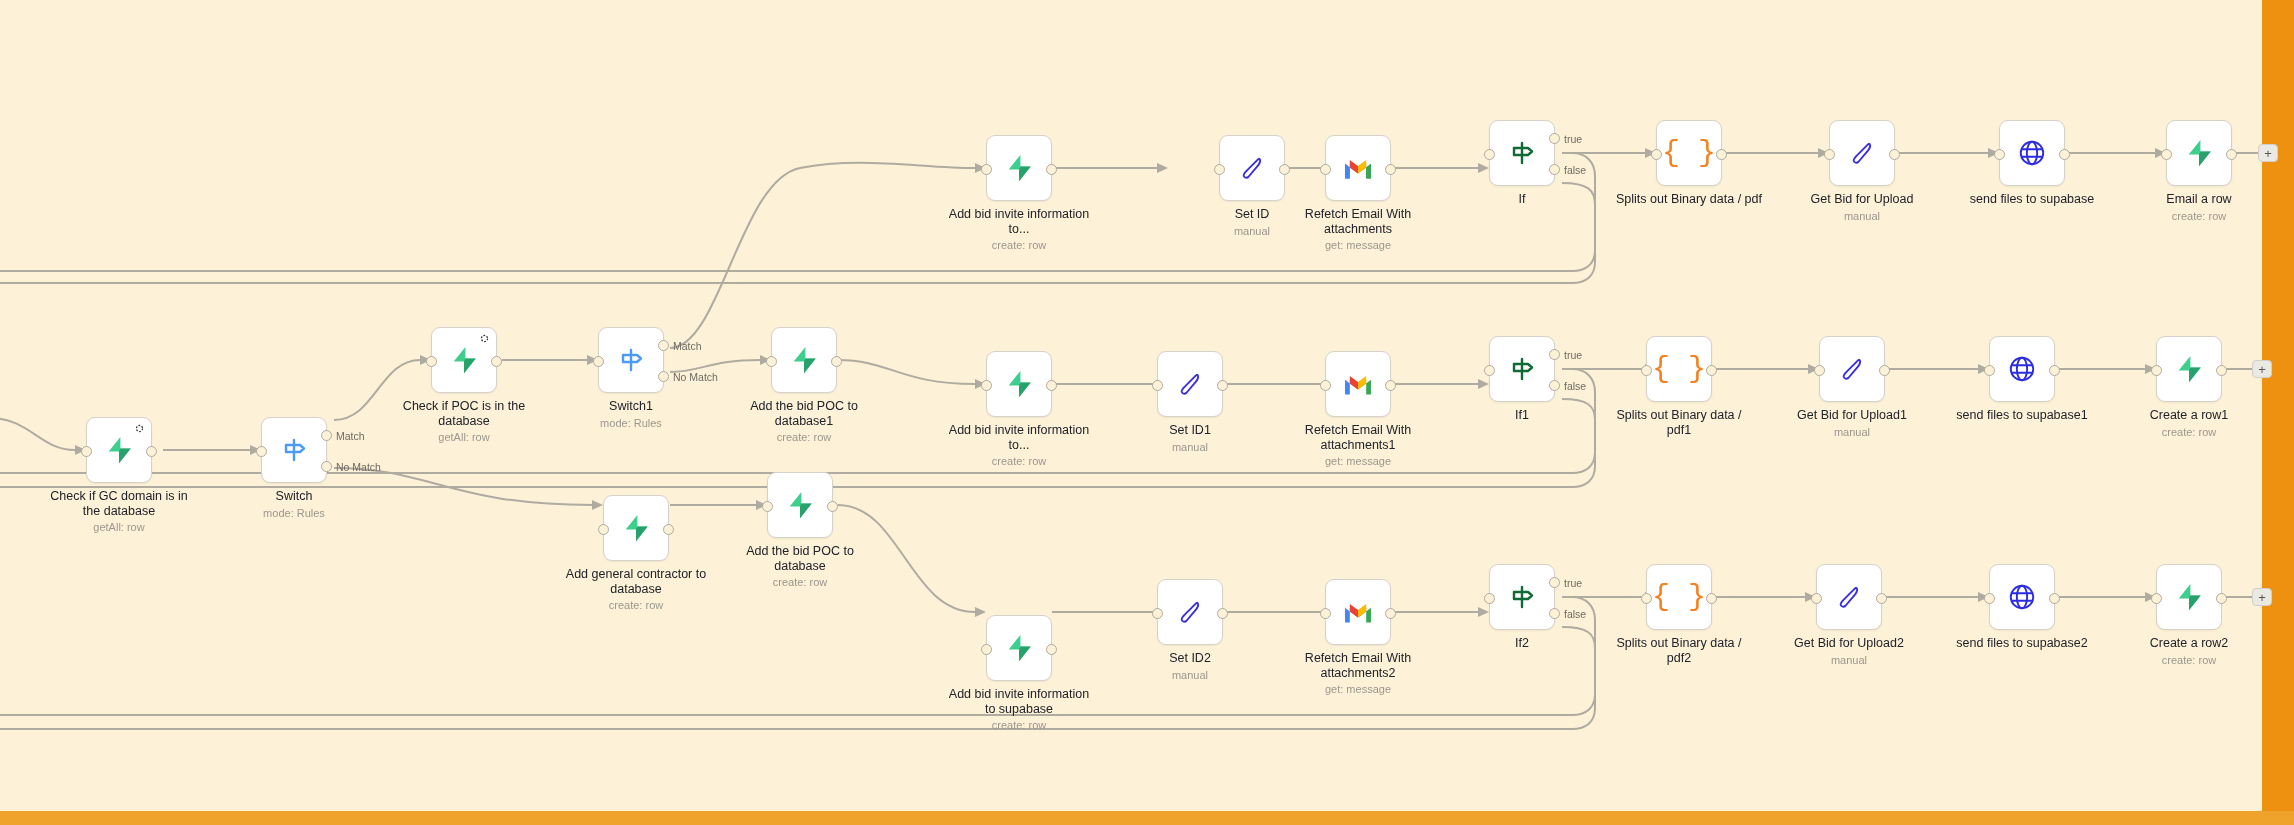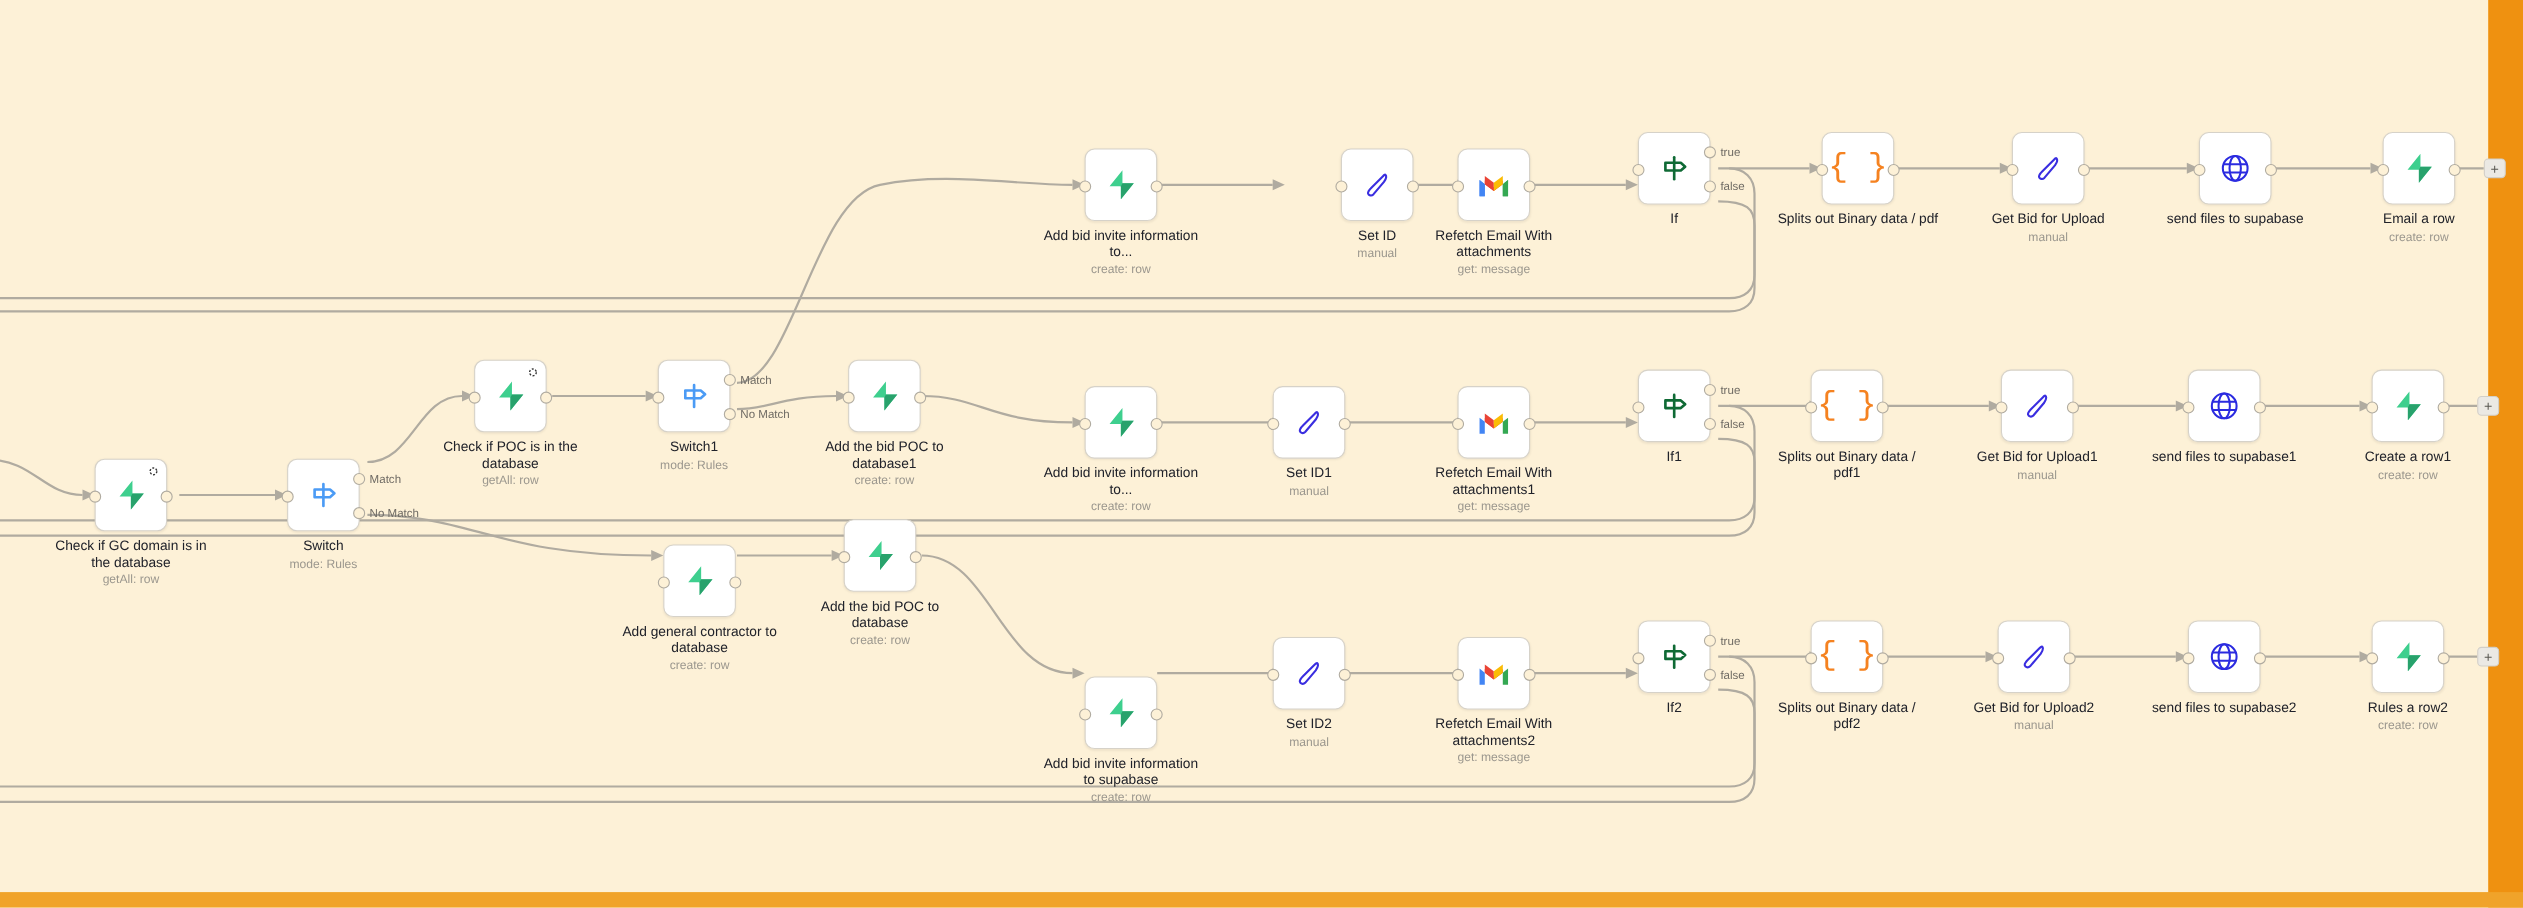--- a/index.html
+++ b/index.html
@@ -617,21 +617,21 @@
 
   <div class="node" style="left:2156px;top:564px;">
     <div class="box">
       <svg class="nicon" width="30" height="30" viewBox="0 0 32 32">
         <path d="M17.5 2 L5 17.5 h11 v12.5 L28.5 14.5 h-11 z" fill="#3ECF8E"></path>
         <path d="M16 17.5 v12.5 L28.5 14.5 h-11 z" fill="#249a66" opacity=".85"></path>
       </svg>
       <span class="port in"></span>
       <span class="port out"></span>
     </div>
-    <div class="caption">Rules a row2</div>
+    <div class="caption">Create a row2</div>
     <div class="subcaption" style="top:90px;">create: row</div>
   </div>
 
   <div class="plusbtn" style="left:2252px;top:588px;">+</div>
 
 </div>
 
 <div class="frame-right"></div>
 <div class="frame-bottom"></div>
 

